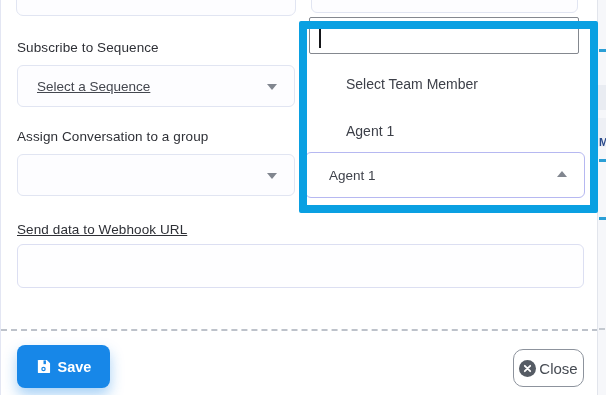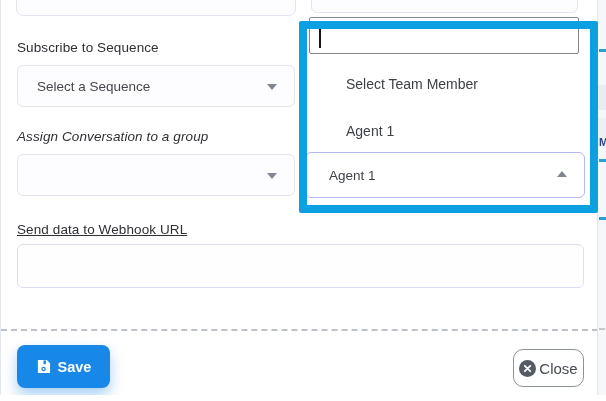--- a/index.html
+++ b/index.html
@@ -19,21 +19,21 @@
   }
   .field-label {
     position:absolute; font-size:13.5px; color:#2e3036; letter-spacing:.1px;
     white-space:nowrap;
   }
   .select-box {
     position:absolute; background:#fdfdff; border:1px solid #e1e5f2;
     border-radius:6px; display:flex; align-items:center;
     font-size:13.5px; color:#44474f; cursor:pointer;
   }
-  .select-box .txt { padding-left:19px; }
+  .select-box .txt { padding-left:19px;text-decoration:underline; }
   .caret-down {
     position:absolute; right:17px; top:50%; margin-top:-2px;
     width:0; height:0; border-left:5px solid transparent;
     border-right:5px solid transparent; border-top:6px solid #81868f;
   }
   .caret-up {
     position:absolute; right:17px; top:50%; margin-top:-4px;
     width:0; height:0; border-left:5px solid transparent;
     border-right:5px solid transparent; border-bottom:6px solid #81868f;
   }
@@ -107,21 +107,21 @@
 
     <div class="lite-box" style="left:15px; top:-13px; width:280px; height:29px;"></div>
     <div class="lite-box" style="left:310px; top:-13px; width:267px; height:26px; border-radius:6px;"></div>
 
     <div class="field-label" style="left:16px; top:40px;">Subscribe to Sequence</div>
     <div class="select-box" style="left:16px; top:65px; width:278px; height:42px;">
       <span class="txt">Select a Sequence</span>
       <span class="caret-down"></span>
     </div>
 
-    <div class="field-label" style="left:16px; top:129px;font-style:italic;">Assign Conversation to a group</div>
+    <div class="field-label" style="left:16px; top:129px;">Assign Conversation to a group</div>
     <div class="select-box" style="left:16px; top:154px; width:278px; height:42px;">
       <span class="caret-down"></span>
     </div>
 
     <div class="field-label" style="left:16px; top:222px;text-decoration:underline;">Send data to Webhook URL</div>
     <input class="webhook-input" type="text" value="" style="">
 
     <input class="dd-search" type="text" value="" style="">
     <div class="text-caret"></div>
 

